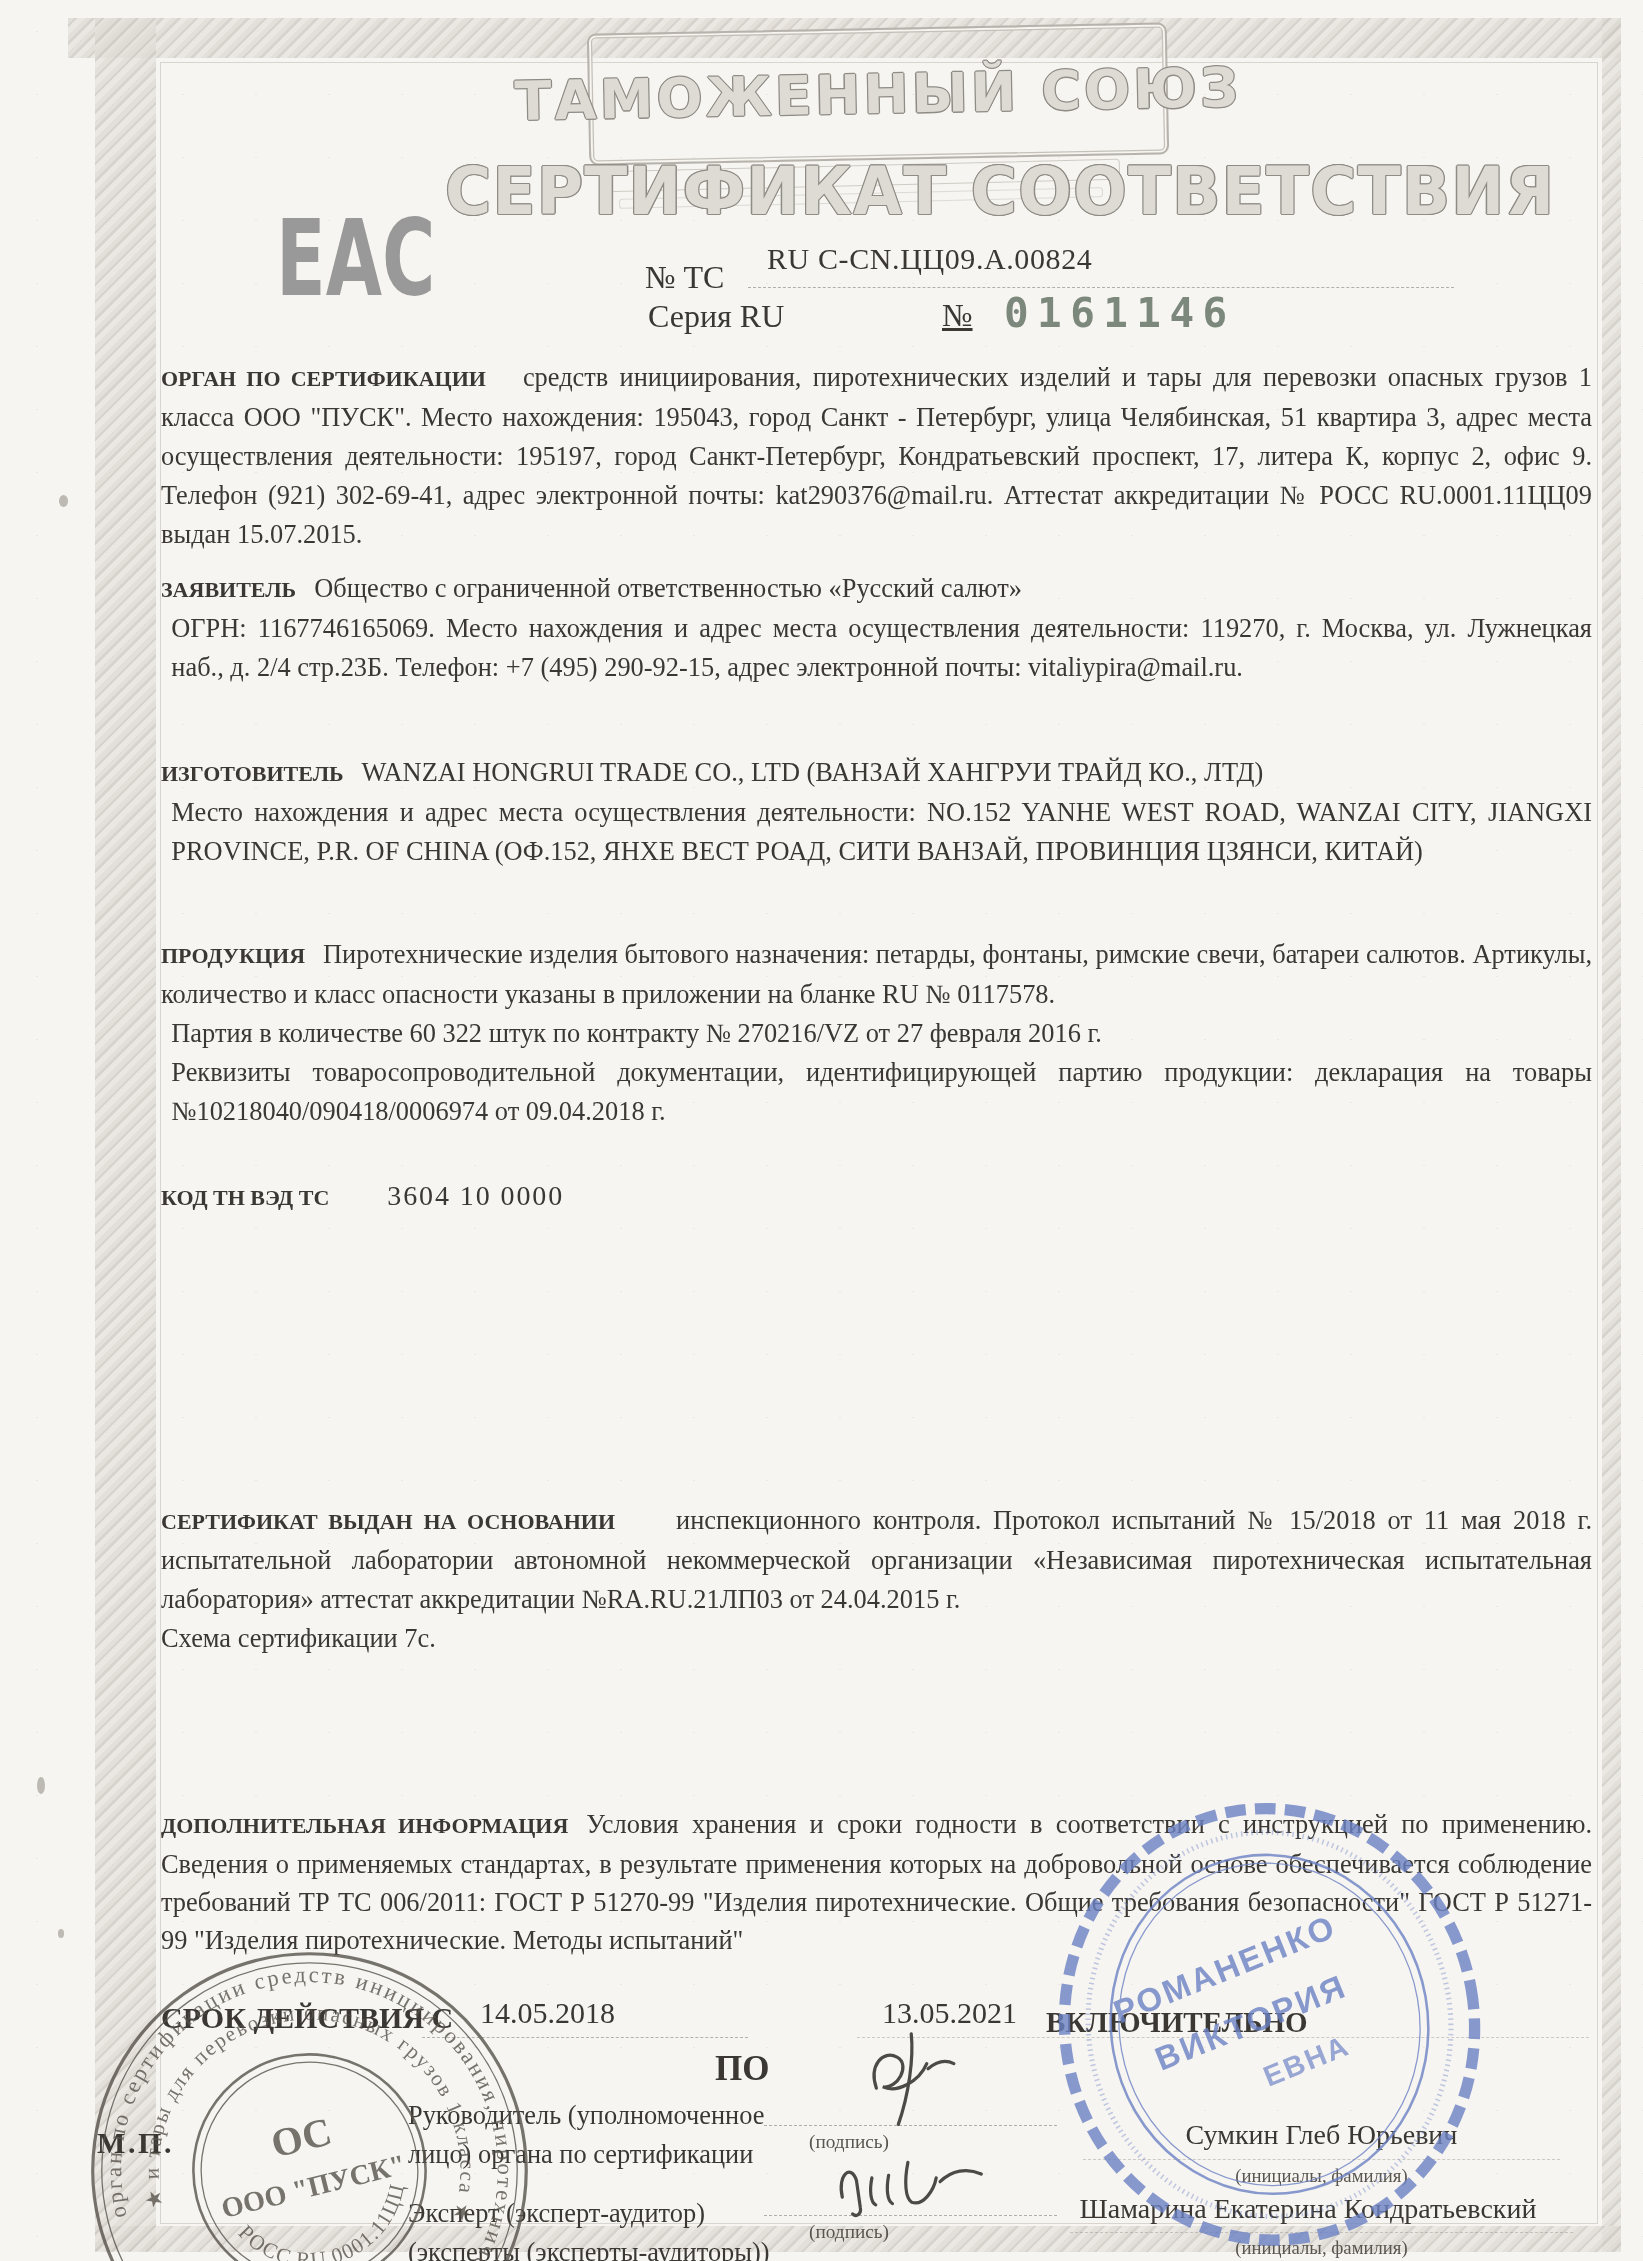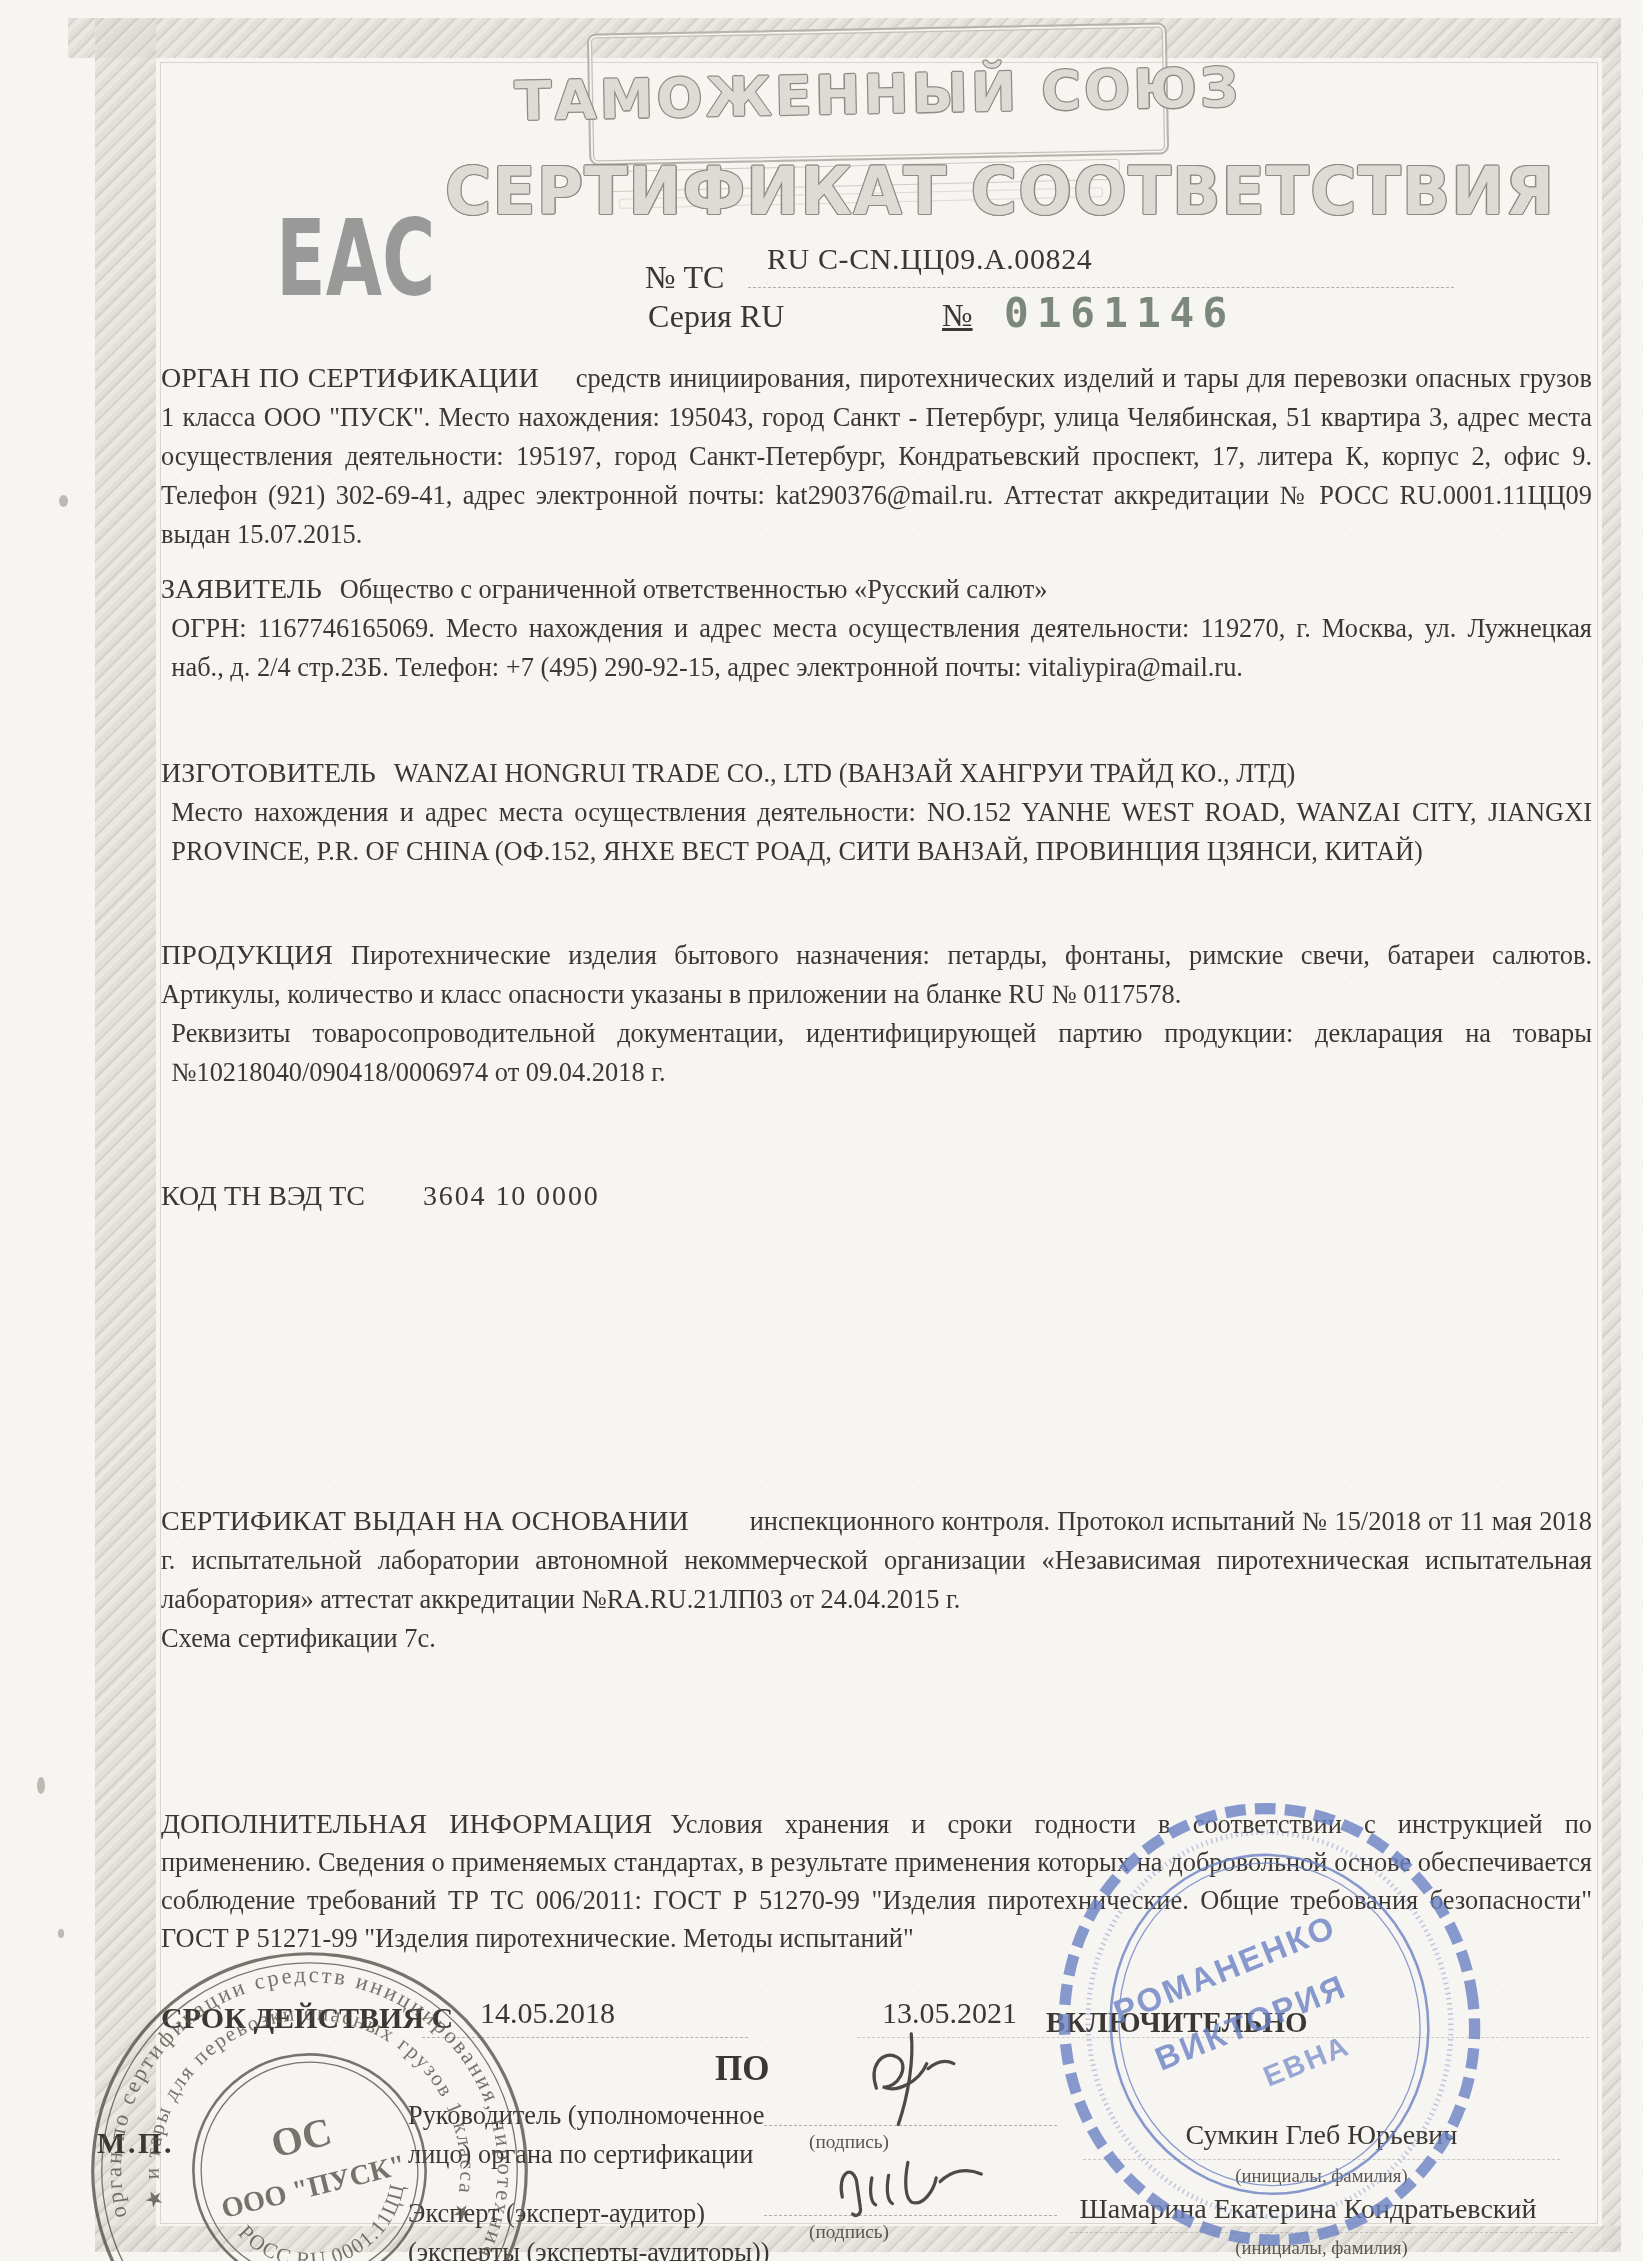--- a/index.html
+++ b/index.html
@@ -32,21 +32,21 @@
   .no-label{left:645px;top:259px;font-size:32px;}
   .no-value{left:767px;top:242px;font-size:30px;letter-spacing:0.6px;}
   .no-underline{left:748px;top:287px;width:706px;border-bottom:1.9px dashed #97928a;opacity:.7;}
   .series-label{left:648px;top:298px;font-size:32px;}
   .series-no{left:942px;top:297px;font-size:32px;text-decoration:underline;}
   .series-value{left:1004px;top:289px;font-family:"DejaVu Sans Mono",monospace;font-weight:700;
                 font-size:41px;letter-spacing:8.4px;color:#707d70;opacity:.9;}
   
   .sec{position:absolute;left:161px;width:1431px;font-size:26.4px;line-height:39px;text-align:justify;z-index:2;}
   .sec p{margin:0;}
-  .lbl{font-weight:400;font-size:28px;}
+  .lbl{font-weight:700;font-size:22px;}
   .gap{display:inline-block;width:37px;}
   .gap-s{display:inline-block;width:18px;}
   .cont{padding-left:10.3px;}
   .kod-val{font-size:28px;letter-spacing:1.9px;}
   
   .srok-label{left:161px;top:2001px;font-size:30px;font-weight:700;z-index:2;}
   .srok-from{left:480px;top:1996px;font-size:30px;z-index:2;}
   .srok-uline1{left:422px;top:2037px;width:326px;border-bottom:1.9px dashed #9a958d;opacity:.7;z-index:2;}
   .srok-po{left:715px;top:2001px;font-size:35px;font-weight:700;z-index:2;margin-top:48px;}
   .srok-to{left:882px;top:1996px;font-size:30px;z-index:2;}
@@ -104,20 +104,21 @@
     <p class="cont">ОГРН: 1167746165069. Место нахождения и адрес места осуществления деятельности: 119270, г. Москва, ул. Лужнецкая наб., д. 2/4 стр.23Б. Телефон: +7 (495) 290-92-15, адрес электронной почты: vitaliypira@mail.ru.</p>
   </div>
 
   <div class="sec" style="top:753px;">
     <p><span class="lbl">ИЗГОТОВИТЕЛЬ</span><span class="gap-s"></span><span>WANZAI HONGRUI TRADE CO., LTD (ВАНЗАЙ ХАНГРУИ ТРАЙД КО., ЛТД)</span></p>
     <p class="cont">Место нахождения и адрес места осуществления деятельности: NO.152 YANHE WEST ROAD, WANZAI CITY, JIANGXI PROVINCE, P.R. OF CHINA (ОФ.152, ЯНХЕ ВЕСТ РОАД, СИТИ ВАНЗАЙ, ПРОВИНЦИЯ ЦЗЯНСИ, КИТАЙ)</p>
   </div>
 
   <div class="sec" style="top:935px;">
     <p><span class="lbl">ПРОДУКЦИЯ</span><span class="gap-s"></span><span>Пиротехнические изделия бытового назначения: петарды, фонтаны, римские свечи, батареи салютов. Артикулы, количество и класс опасности указаны в приложении на бланке RU № 0117578.</span></p>
+    <p class="cont">Партия в количестве 60 322 штук по контракту № 270216/VZ от 27 февраля 2016 г.</p>
     <p class="cont">Реквизиты товаросопроводительной документации, идентифицирующей партию продукции: декларация на товары №10218040/090418/0006974 от 09.04.2018 г.</p>
   </div>
 
   <div class="sec" style="top:1176px;">
     <p><span class="lbl">КОД ТН ВЭД ТС</span><span class="gap" style="width:58px;"></span><span class="kod-val">3604 10 0000</span></p>
   </div>
 
 
   <div class="sec" style="top:1501px;">
     <p><span class="lbl">СЕРТИФИКАТ ВЫДАН НА ОСНОВАНИИ</span><span class="gap" style="width:61px;"></span><span>инспекционного контроля. Протокол испытаний № 15/2018 от 11 мая 2018 г. испытательной лаборатории автономной некоммерческой организации «Независимая пиротехническая испытательная лаборатория» аттестат аккредитации №RA.RU.21ЛП03 от 24.04.2015 г.</span></p>

